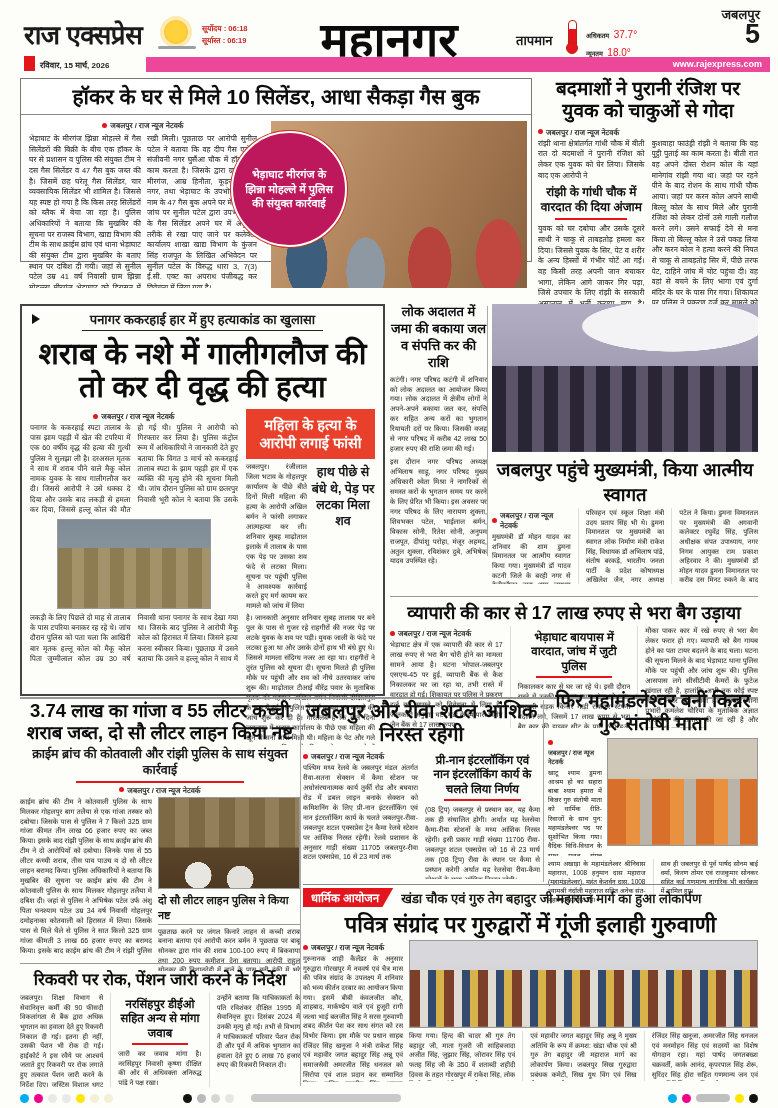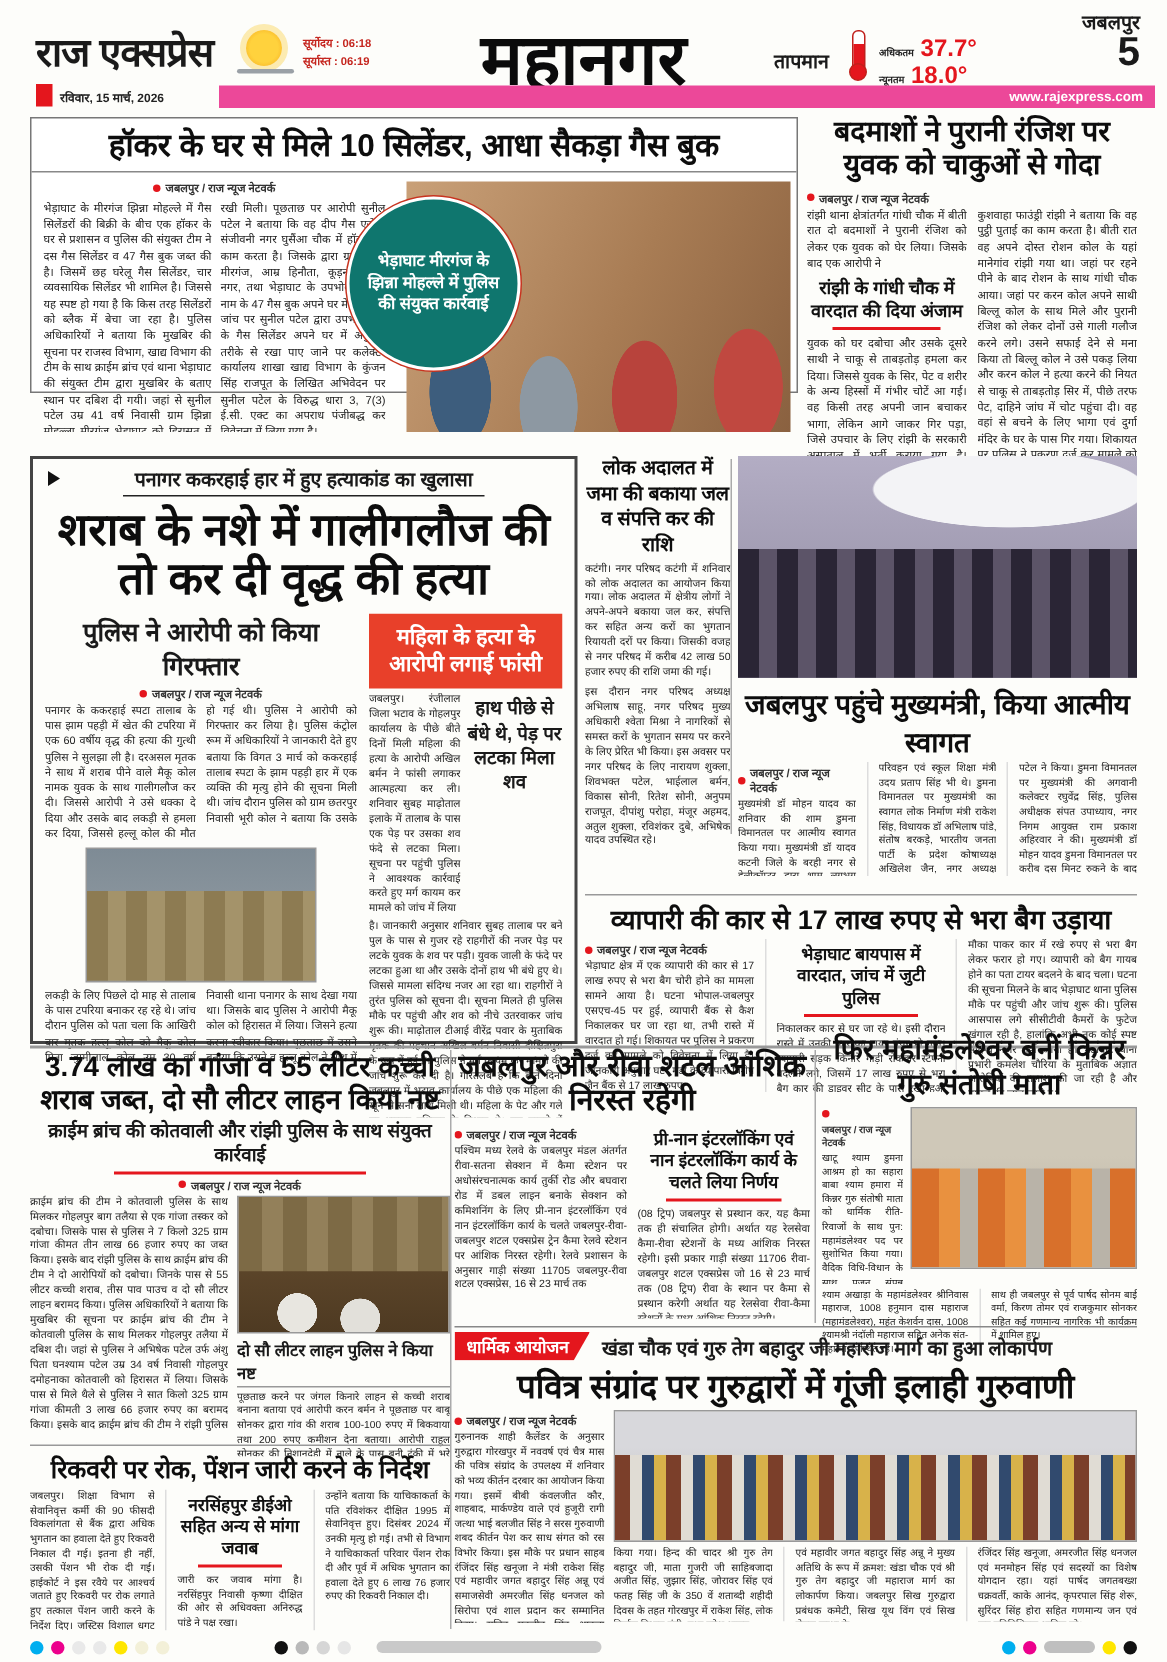--- a/index.html
+++ b/index.html
@@ -26,21 +26,21 @@
        box-shadow:0 0 0 4px rgba(250,200,40,.35);}
   .sun-base{left:158px;top:46px;width:38px;height:3px;background:#9aa0a6;border-radius:2px;}
   .suntimes{left:202px;top:23px;font-size:7.5px;font-weight:700;color:#c5261f;line-height:1.6;}
   .masthead{left:50%;top:6px;transform:translateX(-50%);font-size:47px;font-weight:900;color:#0b0b0b;white-space:nowrap;}
   .temp-label{left:516px;top:31px;font-size:13px;font-weight:800;}
   .thermo{left:568px;top:20px;width:7px;height:24px;border:1.5px solid #c0201c;border-radius:4px 4px 0 0;
           background:linear-gradient(#fff 0 35%,#e4161d 35%);}
   .thermo-bulb{left:565.5px;top:42px;width:12px;height:12px;border-radius:50%;background:#e4161d;border:1.5px solid #c0201c;box-sizing:border-box;}
   .temp-rows{left:586px;top:24px;line-height:1.15;}
   .temp-rows .lab{font-size:6.5px;font-weight:800;color:#222;}
-  .temp-rows .val{font-size:16px;font-weight:700;color:#e4161d;}
+  .temp-rows .val{font-size:10px;font-weight:400;color:#e4161d;}
   .city-wrap{right:18px;top:8px;text-align:right;line-height:1;}
   .city{font-size:13px;font-weight:800;}
   .pageno{font-size:27px;font-weight:900;}
   .redbar{left:146px;top:57px;width:624px;height:15px;background:#ec4899;color:#fff;
           font-size:9px;font-weight:800;text-align:right;line-height:15px;padding-right:8px;box-sizing:border-box;}
   
   .cyl-box{left:20px;top:78px;width:512px;height:184px;}
   .cyl-hl{font-size:21px;padding:3px 0 4px;border-bottom:1.5px solid #888;}
   .cyl-body{position:relative;height:178px;}
   .stab{left:538px;top:78px;width:220px;height:232px;}
@@ -48,21 +48,21 @@
   .murder-box{left:20px;top:304px;width:365px;height:392px;border:2px solid #444;box-sizing:border-box;padding:4px 8px;}
   .kicker{position:relative;font-size:13px;font-weight:800;text-align:center;padding-bottom:2px;}
   .kicker .txt{display:inline-block;border-bottom:1.5px solid #222;padding:0 8px 2px;}
   .arrow{position:absolute;left:2px;top:4px;width:0;height:0;border-top:5px solid transparent;
          border-bottom:5px solid transparent;border-left:8px solid #111;}
   .murder-hl{font-size:30px;line-height:1.1;margin:4px 0 6px;}
   .subhead{font-size:17px;font-weight:800;text-align:center;}
   .redbox{background:#e8402a;color:#fff;font-weight:800;font-size:14.5px;line-height:1.25;text-align:center;padding:7px 4px;}
   .inset-q{float:right;width:64px;font-size:12.5px;font-weight:800;line-height:1.3;text-align:center;margin:2px 0 2px 4px;}
   .circle-badge{position:absolute;left:210px;top:16px;width:116px;height:116px;border-radius:50%;
-      background:#0f766e;color:#fff;font-weight:800;font-size:11px;line-height:1.35;text-align:center;
+      background:#be185d;color:#fff;font-weight:800;font-size:11px;line-height:1.35;text-align:center;
       display:flex;align-items:center;justify-content:center;padding:10px;box-sizing:border-box;border:2px solid #fff;
       box-shadow:0 0 0 1px #c8331f;}
   .lok{left:390px;top:304px;width:97px;height:254px;}
   .lok-hl{font-size:13px;line-height:1.3;margin-bottom:3px;}
   .cm{left:492px;top:304px;width:266px;height:254px;}
   .cm-hl{font-size:18.5px;margin:4px 0 2px;}
   .bag{left:390px;top:560px;width:368px;height:136px;border-top:1.5px solid #999;padding-top:3px;box-sizing:border-box;margin-top:36px;}
   .bag-hl{font-size:18px;margin-bottom:2px;}
   .cols{display:flex;gap:7px;}
   .cols > div{flex:1;}
@@ -189,21 +189,20 @@
   </div>
 
   <div class="abs murder-box">
     <div class="kicker">
       <span class="arrow"></span>
       <span class="txt">पनागर ककरहाई हार में हुए हत्याकांड का खुलासा</span>
     </div>
     <div class="hl murder-hl">शराब के नशे में गालीगलौज की तो कर दी वृद्ध की हत्या</div>
     <div style="display:flex;gap:8px;">
       <div style="width:208px;flex:0 0 auto;">
-        <div class="subhead">पुलिस ने आरोपी को किया गिरफ्तार</div>
         <div class="byline center">
           <span class="dot"></span>
           <span>जबलपुर / राज न्यूज नेटवर्क</span>
         </div>
         <div class="body-t" style="column-count:2;column-gap:7px;height:92px;font-size:7.2px;">पनागर के ककरहाई स्पटा तालाब के पास झाम पहड़ी में खेत की टपरिया में एक 60 वर्षीय वृद्ध की हत्या की गुत्थी पुलिस ने सुलझा ली है। दरअसल मृतक ने साथ में शराब पीने वाले मैकू कोल नामक युवक के साथ गालीगलौज कर दी। जिससे आरोपी ने उसे धक्का दे दिया और उसके बाद लकड़ी से हमला कर दिया, जिससे हल्लू कोल की मौत हो गई थी। पुलिस ने आरोपी को गिरफ्तार कर लिया है। पुलिस कंट्रोल रूम में अधिकारियों ने जानकारी देते हुए बताया कि विगत 3 मार्च को ककरहाई तालाब स्पटा के झाम पहड़ी हार में एक व्यक्ति की मृत्यु होने की सूचना मिली थी। जांच दौरान पुलिस को ग्राम छतरपुर निवासी भूरी कोल ने बताया कि उसके पिता हल्लू कोल, रामलाल केवट, रघुवीर केवट, स्वाहन केवट के यहां खेत</div>
         <div class="photo ph-police" style="width:152px;height:88px;margin:4px auto;border:1px solid #999;"></div>
         <div class="body-t" style="column-count:2;column-gap:7px;height:56px;font-size:7.2px;">लकड़ी के लिए पिछले दो माह से तालाब के पास टपरिया बनाकर रह रहे थे। जांच दौरान पुलिस को पता चला कि आखिरी बार मृतक हल्लू कोल को मैकू कोल पिता जुम्मीलाल कोल उम्र 30 वर्ष निवासी थाना पनागर के साथ देखा गया था। जिसके बाद पुलिस ने आरोपी मैकू कोल को हिरासत में लिया। जिसने हत्या करना स्वीकार किया। पूछताछ में उसने बताया कि उसने व हल्लू कोल ने साथ में शराब पी, इसके बाद शराब लेकर हल्लू कोल की टपरिया की ओर जाने लगे, जहां चंद कदम पहले हल्लू कोल ने शराब पीकर उसके साथ गालीगलौज शुरू कर दी। जिस पर उसने हल्लू को धक्का दे दिया, जो कि पत्थर से जा टकराया, इसके बाद भी उसने गालीगलौज बंद नहीं की। जिसके बाद उसने समीप पड़ी लकड़ी से हमला कर दिया, जिससे हल्लू कोल की मौत हो गई।</div>
       </div>
       <div style="flex:1;overflow:hidden;">
         <div class="redbox">महिला के हत्या के आरोपी लगाई फांसी</div>

